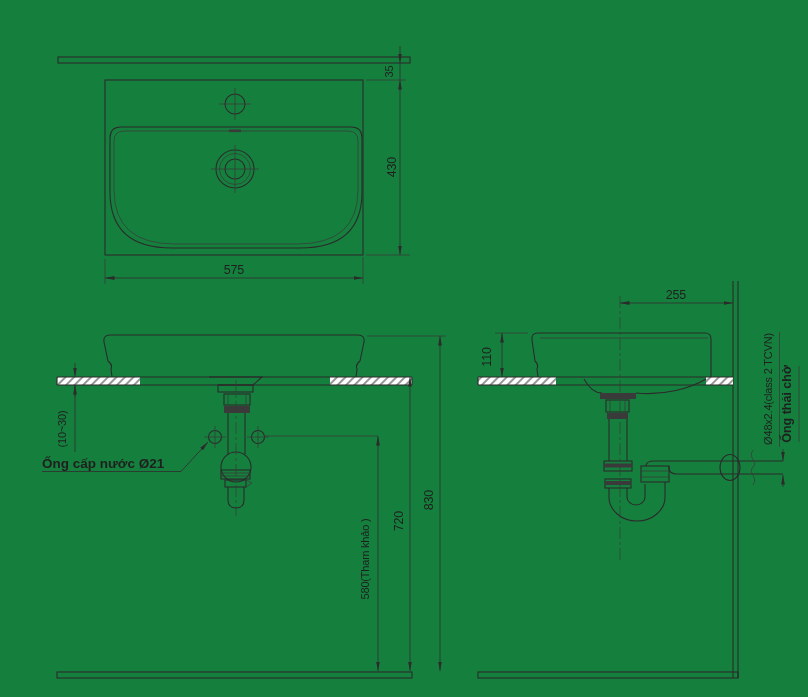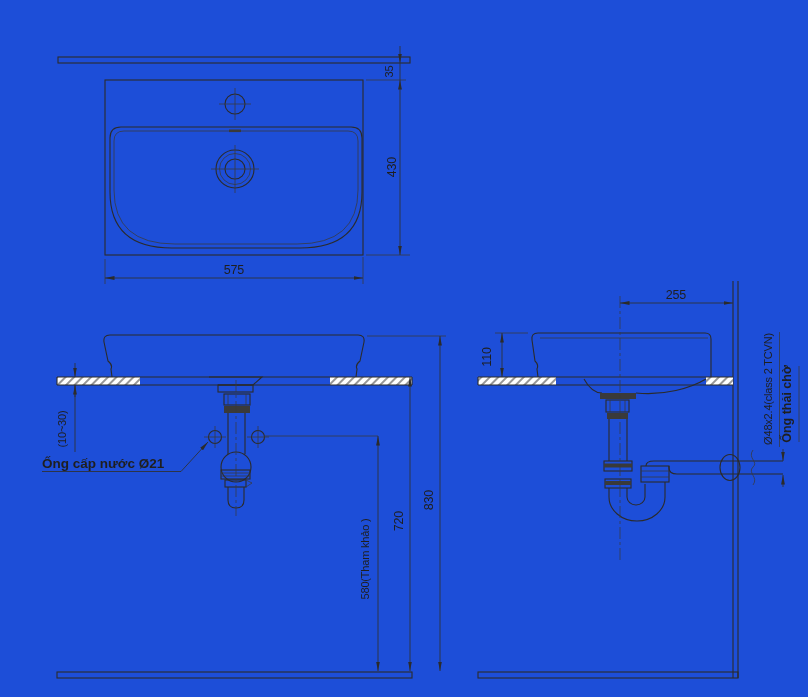--- a/index.html
+++ b/index.html
@@ -1,16 +1,16 @@
 <!DOCTYPE html>
 <html><head>
 <meta charset="utf-8">
 <style>
   html,body{margin:0;padding:0;background:#ffffff;}
-  .canvas{position:relative;width:808px;height:697px;background:#1d4ed8;overflow:hidden;
+  .canvas{position:relative;width:808px;height:697px;background:#15803d;overflow:hidden;
           font-family:"Liberation Sans", sans-serif;}
   svg{display:block}
   svg text{font-family:"Liberation Sans","DejaVu Sans",sans-serif;fill:#1f1f1f;}
   .dim-t{font-size:12.5px;letter-spacing:-0.2px;}
   .dim-s{font-size:11px;letter-spacing:-0.2px;}
   .lbl{font-size:13.5px;font-weight:bold;}
   .lbl2{font-size:12.5px;font-weight:bold;}
   .ln{stroke:#2b2b2b;stroke-width:1.1;fill:none;}
   .tn{stroke:#3a3a3a;stroke-width:0.75;fill:none;}
   .dm{stroke:#2f2f2f;stroke-width:0.85;fill:none;}

